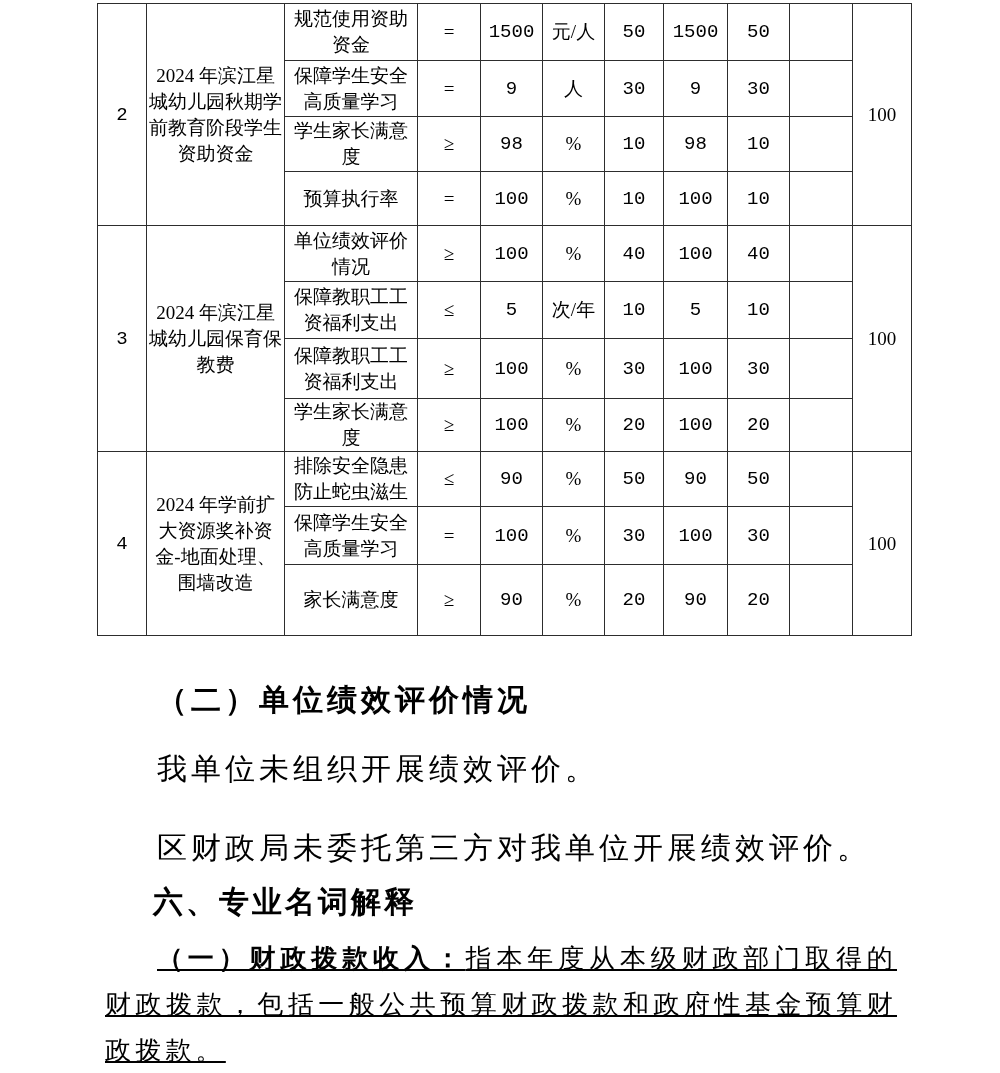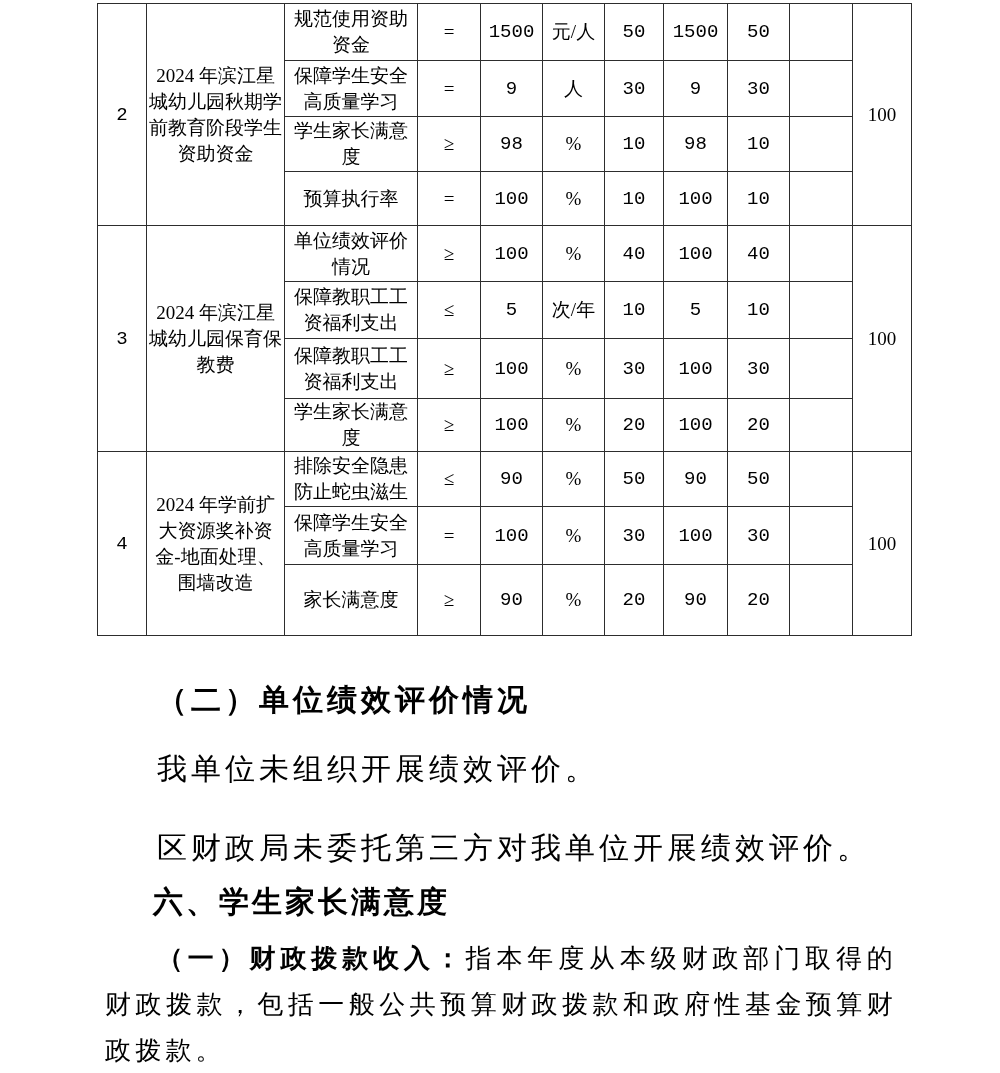--- a/index.html
+++ b/index.html
@@ -54,20 +54,21 @@
   .docpara {
     position: absolute;
     left: 105px;
     width: 792px;
     font-size: 26px;
     line-height: 46px;
     letter-spacing: 4.2px;
     text-indent: 52px;
     text-align: justify;
     white-space: normal;
+    text-decoration: underline;
   }
   .docpara .lead { font-weight: bold; }
 </style>
 </head>
 <body>
 
 <div class="page">
 
   <table class="perf">
     <colgroup>
@@ -209,19 +210,19 @@
   </tbody>
     </table>
 
   <div class="docline bold" style="top:684px">（二）单位绩效评价情况</div>
 
   <div class="docline" style="top:753px">我单位未组织开展绩效评价。</div>
 
 
   <div class="docline" style="top:832px">区财政局未委托第三方对我单位开展绩效评价。</div>
 
-  <div class="docline doc-heading-sans" style="top:886px; text-indent:48px; letter-spacing:3px;">六、学生家长满意度</div>
+  <div class="docline doc-heading-sans" style="top:886px; text-indent:48px; letter-spacing:3px;">六、专业名词解释</div>
 
   <div class="docpara" style="top:936px">
     <span class="lead">（一）财政拨款收入：</span><span>指本年度从本级财政部门取得的财政拨款，包括一般公共预算财政拨款和政府性基金预算财政拨款。</span>
   </div>
 
 </div>
 
 </body></html>

